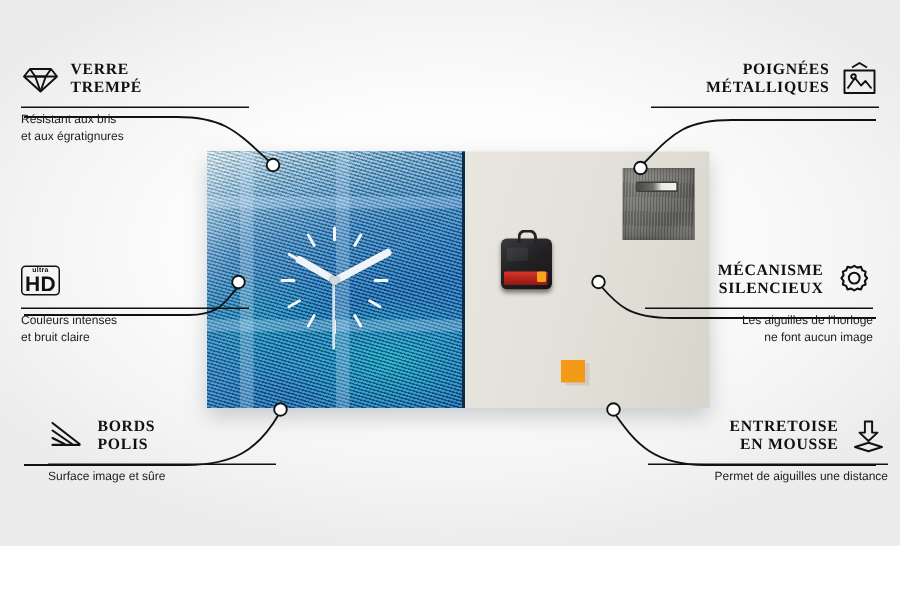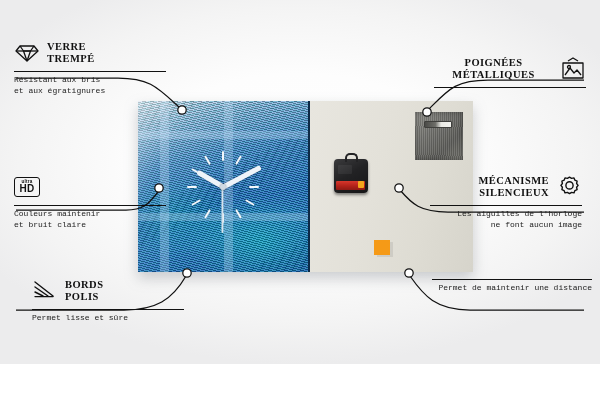--- a/index.html
+++ b/index.html
@@ -201,21 +201,21 @@
     flex: 1 1 auto;
   }
 
   .rule {
     height: 0;
     border-top: 1px solid #111;
     margin: 3px 0 3px 0;
   }
 
   .feature-desc {
-    font-family: Liberation Mono, monospace;
+    font-family: Liberation Sans, sans-serif;
     font-size: 8px;
     line-height: 1.32;
     color: #1c1c1c;
   }
 
   
   #connectors {
     position: absolute; inset: 0;
     pointer-events: none;
   }
@@ -228,21 +228,21 @@
     display: flex; flex-direction: column;
     align-items: center; justify-content: center;
     line-height: 1;
   }
   .ultra-hd .u {
     font-family: "Liberation Sans", sans-serif;
     font-size: 4.6px; font-weight: bold; letter-spacing: .2px;
   }
   .ultra-hd .hd {
     font-family: "Liberation Sans", sans-serif;
-    font-size: 10px; font-weight: bold; letter-spacing: .2px;
+    font-size: 14px; font-weight: bold; letter-spacing: .2px;
   }
 </style>
 </head>
 <body>
 
 <div id="stage">
 
   <div id="product">
 
     <div class="panel" id="clock-face">
@@ -336,45 +336,45 @@
     <div class="feature-head">
       <span class="feature-icon">
         <span class="ultra-hd">
           <span class="u">ultra</span>
           <span class="hd">HD</span>
         </span>
       </span>
     </div>
     <div class="rule"></div>
     <div class="feature-desc">
-      <span>Couleurs maintenir</span><br><span>et bruit claire</span>
+      <span>Couleurs intenses</span><br><span>et bruit claire</span>
     </div>
   </div>
 
   <div class="feature left" style="left:32px; top:276px;">
     <div class="feature-head">
       <span class="feature-icon">
         <svg width="24" height="22" viewBox="0 0 24 22">
           <g fill="none" stroke="#111" stroke-width="1.4" stroke-linecap="round">
             <path d="M2 2 L20 16"></path>
             <path d="M2 7 L15 16"></path>
             <path d="M2 12 L10 16"></path>
             <path d="M2 16.6 L20 16.6"></path>
           </g>
         </svg>
       </span>
       <span class="feature-title"><span>BORDS</span><br><span>POLIS</span></span>
     </div>
     <div class="rule"></div>
     <div class="feature-desc">
-      <span>Permet lisse et sûre</span>
-    </div>
-  </div>
-
-  <div class="feature right" style="left:434px; top:54px;text-align:center;">
+      <span>Surface image et sûre</span>
+    </div>
+  </div>
+
+  <div class="feature right" style="left:434px; top:38px;">
     <div class="feature-head">
       <span class="feature-icon">
         <svg width="26" height="24" viewBox="0 0 26 24">
           <g fill="none" stroke="#111" stroke-width="1.3" stroke-linejoin="round">
             <path d="M8 4 L13 1 L18 4"></path>
             <rect x="3" y="6" width="20" height="15"></rect>
             <path d="M5 18 L10 11 L14 16 L17 13 L21 18"></path>
             <circle cx="9" cy="10" r="1.5"></circle>
           </g>
         </svg>
@@ -400,19 +400,30 @@
       </span>
       <span class="feature-title"><span>MÉCANISME</span><br><span>SILENCIEUX</span></span>
     </div>
     <div class="rule"></div>
     <div class="feature-desc">
       <span>Les aiguilles de l'horloge</span><br><span>ne font aucun image</span>
     </div>
   </div>
 
   <div class="feature right" style="left:434px; top:276px; width:160px; left:432px;">
+    <div class="feature-head">
+      <span class="feature-icon">
+        <svg width="24" height="24" viewBox="0 0 24 24">
+          <g fill="none" stroke="#111" stroke-width="1.3" stroke-linejoin="round">
+            <path d="M9.6 2 H14.4 V9.4 H18 L12 15 L6 9.4 H9.6 Z"></path>
+            <path d="M12 16.2 L21 19 L12 21.8 L3 19 Z"></path>
+          </g>
+        </svg>
+      </span>
+      <span class="feature-title"><span>ENTRETOISE</span><br><span>EN MOUSSE</span></span>
+    </div>
     <div class="rule"></div>
     <div class="feature-desc">
-      <span>Permet de maintenir une distance</span><br>
+      <span>Permet de aiguilles une distance</span><br>
     </div>
   </div>
 
 </div>
 
 </body></html>

